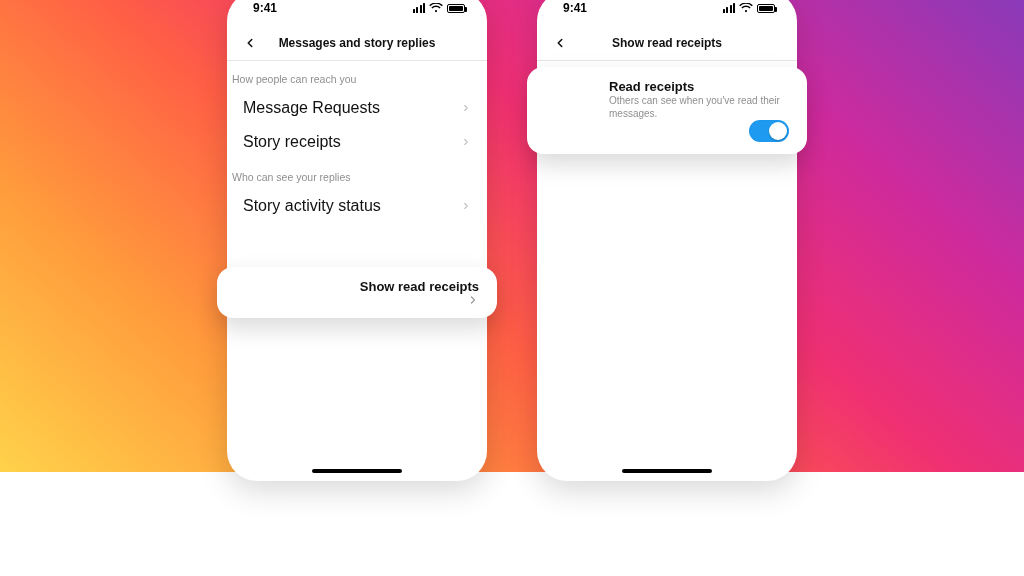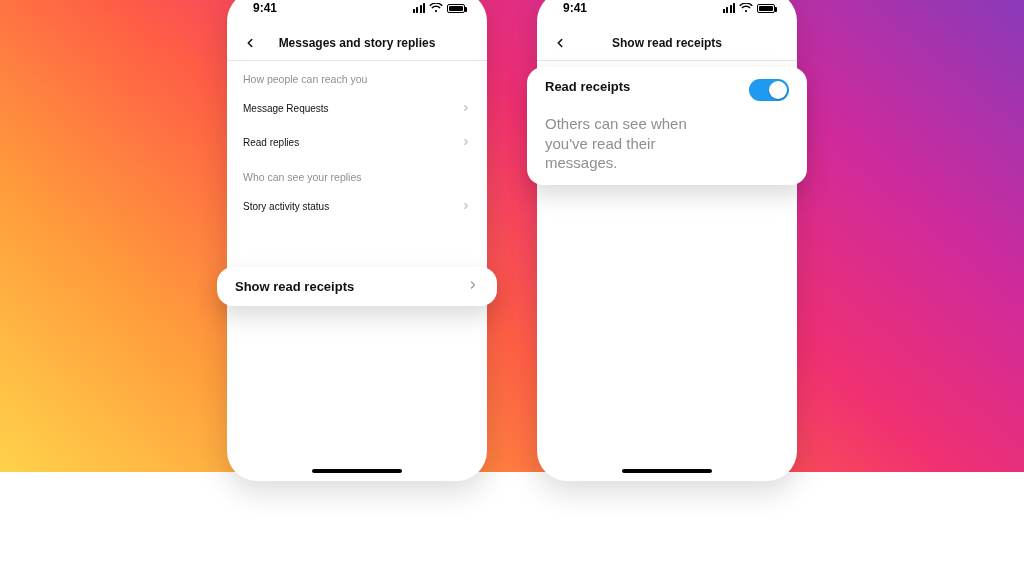--- a/index.html
+++ b/index.html
@@ -31,38 +31,39 @@
   .navbar {
     height: 36px; display:flex; align-items:center; justify-content:center;
     position:relative; border-bottom:1px solid #e6e6e6;
   }
   .navbar .back {
     position:absolute; left:14px; top:9px; width:18px; height:18px; display:flex; align-items:center; justify-content:center;
   }
   .navtitle { font-size:12px; font-weight:700; color:#111; }
 
   .section-head {
-    font-size:10.5px; color:#8f8f8f; padding: 12px 16px 6px 16px;
+    font-size:10.5px; color:#8f8f8f; padding: 12px 16px 6px 5px;
   }
   .row {
     height:34px; display:flex; align-items:center; justify-content:space-between;
-    padding:0 16px; font-size:10px; color:#111;
+    padding:0 16px; font-size:16px; color:#111;
   }
   .row + .row { }
   .chev { color:#bfbfbf; }
 
   .popout {
     position:absolute; left:-10px; right:-10px;
     background:#fff; border-radius:16px;
     box-shadow: 0 10px 24px rgba(0,0,0,0.15);
-    display:flex; align-items:flex-start; justify-content:space-between;
+    display:flex; align-items:flex-end; justify-content:space-between;
     padding:12px 18px;
+    flex-direction:column;
   }
   .pop-left .title { font-size:13px; font-weight:600; color:#111; }
-  .pop-left .desc  { font-size:15px; color:#8f8f8f; line-height:1.3; margin-top:20px; max-width:180px; }
+  .pop-left .desc  { font-size:10px; color:#8f8f8f; line-height:1.3; margin-top:0; max-width:180px; }
 
   .toggle {
     width:40px; height:22px; border-radius:11px; background:#1e9bf0; position:relative;
     box-shadow: inset 0 0 0 1px rgba(0,0,0,0.02);
   }
   .toggle .knob {
     position:absolute; right:2px; top:2px; width:18px; height:18px; border-radius:50%; background:#fff;
     box-shadow: 0 1px 2px rgba(0,0,0,0.25);
   }
 
@@ -113,21 +114,21 @@
     <div class="section-head">How people can reach you</div>
     <div class="row">
       <span>Message Requests</span>
       <span class="chev">
           <svg width="10" height="10" viewBox="0 0 24 24" fill="none" stroke="#bfbfbf" stroke-width="2.6" stroke-linecap="round" stroke-linejoin="round">
             <polyline points="9 18 15 12 9 6"></polyline>
           </svg>
         </span>
     </div>
     <div class="row">
-      <span>Read replies</span>
+      <span>Story receipts</span>
       <span class="chev">
           <svg width="10" height="10" viewBox="0 0 24 24" fill="none" stroke="#bfbfbf" stroke-width="2.6" stroke-linecap="round" stroke-linejoin="round">
             <polyline points="9 18 15 12 9 6"></polyline>
           </svg>
         </span>
     </div>
 
     <div class="section-head">Who can see your replies</div>
     <div class="row">
       <span>Story activity status</span>

